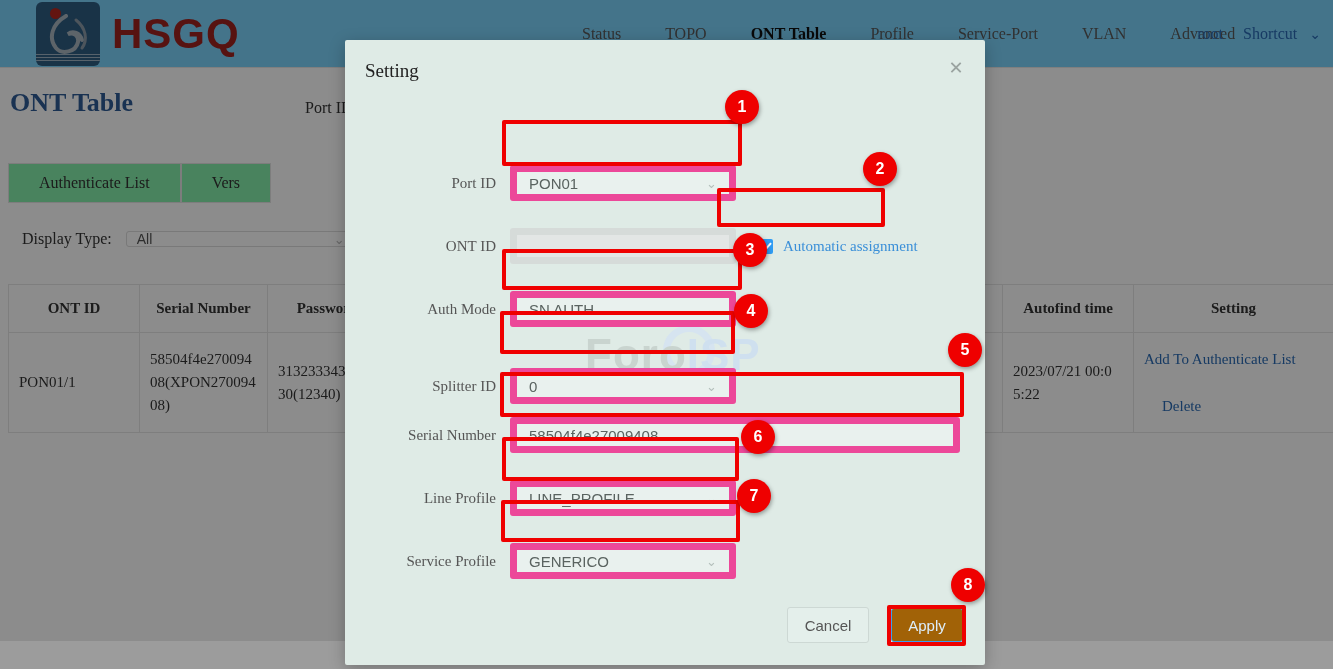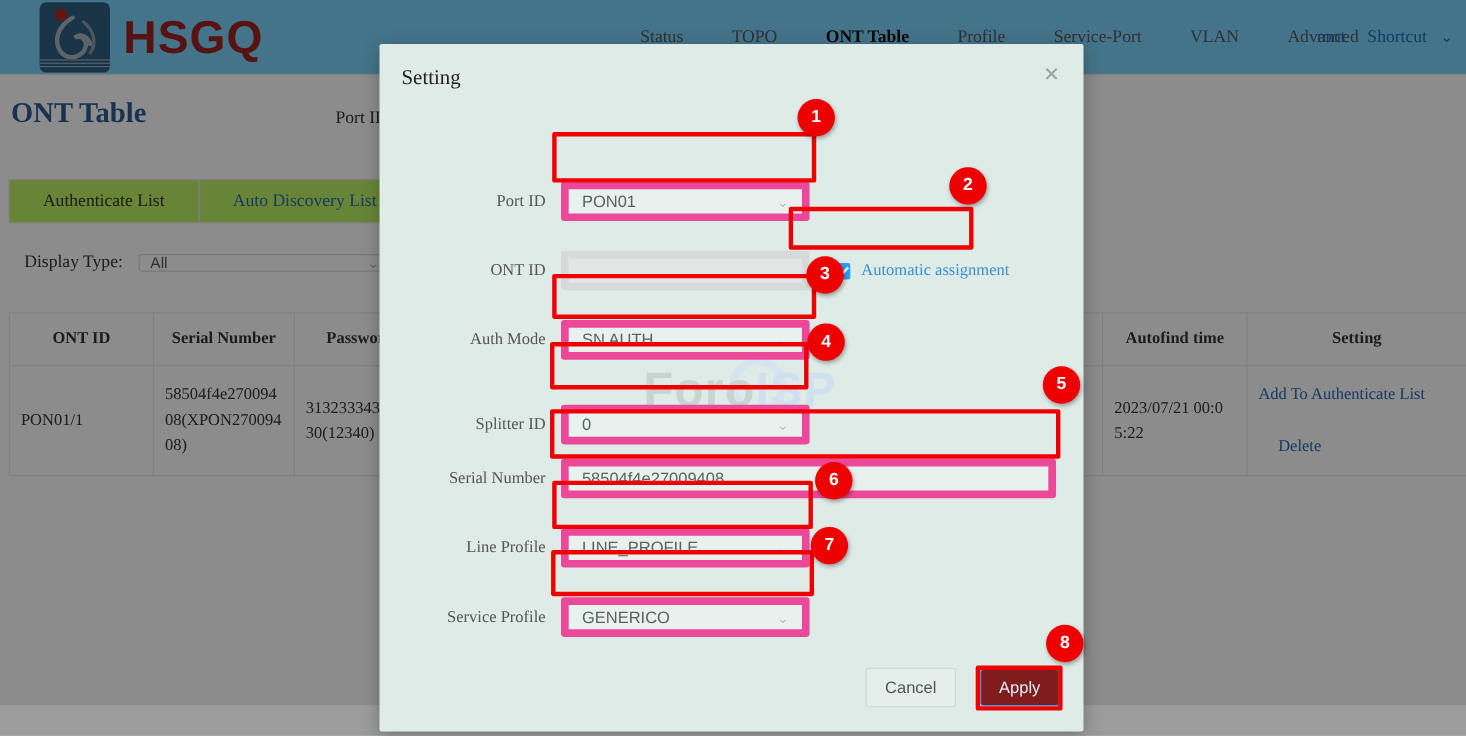--- a/index.html
+++ b/index.html
@@ -70,21 +70,21 @@
     position: absolute; left: 305px; top: 99px;
     font-size: 16px; color: #333;
   }
 
   .tabs {
     position: absolute; left: 8px; top: 163px; display: flex;
     border-bottom: 1px solid #e4e4e4;
   }
   .tab {
     padding: 10px 30px; font-size: 16px; color: #333;
-    border: 1px solid #e4e4e4; border-bottom: none; background: #bef264;
+    border: 1px solid #e4e4e4; border-bottom: none; background: #86efac;
     cursor: pointer;
   }
   .tab.active { color: #2a6bb5; }
 
   .filterbar {
     position: absolute; left: 22px; top: 230px;
     display: flex; align-items: center; gap: 14px;
   }
   .filter-label { font-size: 16px; color: #333; }
   .filter-select {
@@ -199,21 +199,21 @@
   .btn {
     font-family: "Liberation Sans", sans-serif; font-size: 15px;
     border-radius: 3px; cursor: pointer;
     display: flex; align-items: center; justify-content: center;
   }
   .btn-cancel {
     width: 82px; height: 36px; background: #e4efeb;
     border: 1px solid #cdd8d4; color: #555;
   }
   .btn-apply {
-    width: 72px; height: 34px; background: #7f1d1d;
+    width: 72px; height: 34px; background: #a16207;
     border: 1px solid #3d9ff0; color: #ddeefc;
   }
 
   
   .anno-box {
     position: absolute; border: 4px solid #ef0000; border-radius: 2px;
     pointer-events: none;
   }
   .badge {
     position: absolute; width: 34px; height: 34px; border-radius: 50%;
@@ -266,21 +266,20 @@
           <span class="chev-sm">⌄</span>
         </div>
       </div>
     </div>
 
     <div class="page-title">ONT Table</div>
     <div class="portid-label">Port ID</div>
 
     <div class="tabs">
       <div class="tab">Authenticate List</div>
-      <div class="tab active">Auto Discovery List</div>
       <div class="tab">Vers</div>
     </div>
 
     <div class="filterbar">
       <div class="filter-label">Display Type:</div>
       <div class="filter-select">
         <span>All</span>
         <span class="cv">⌄</span>
       </div>
     </div>

